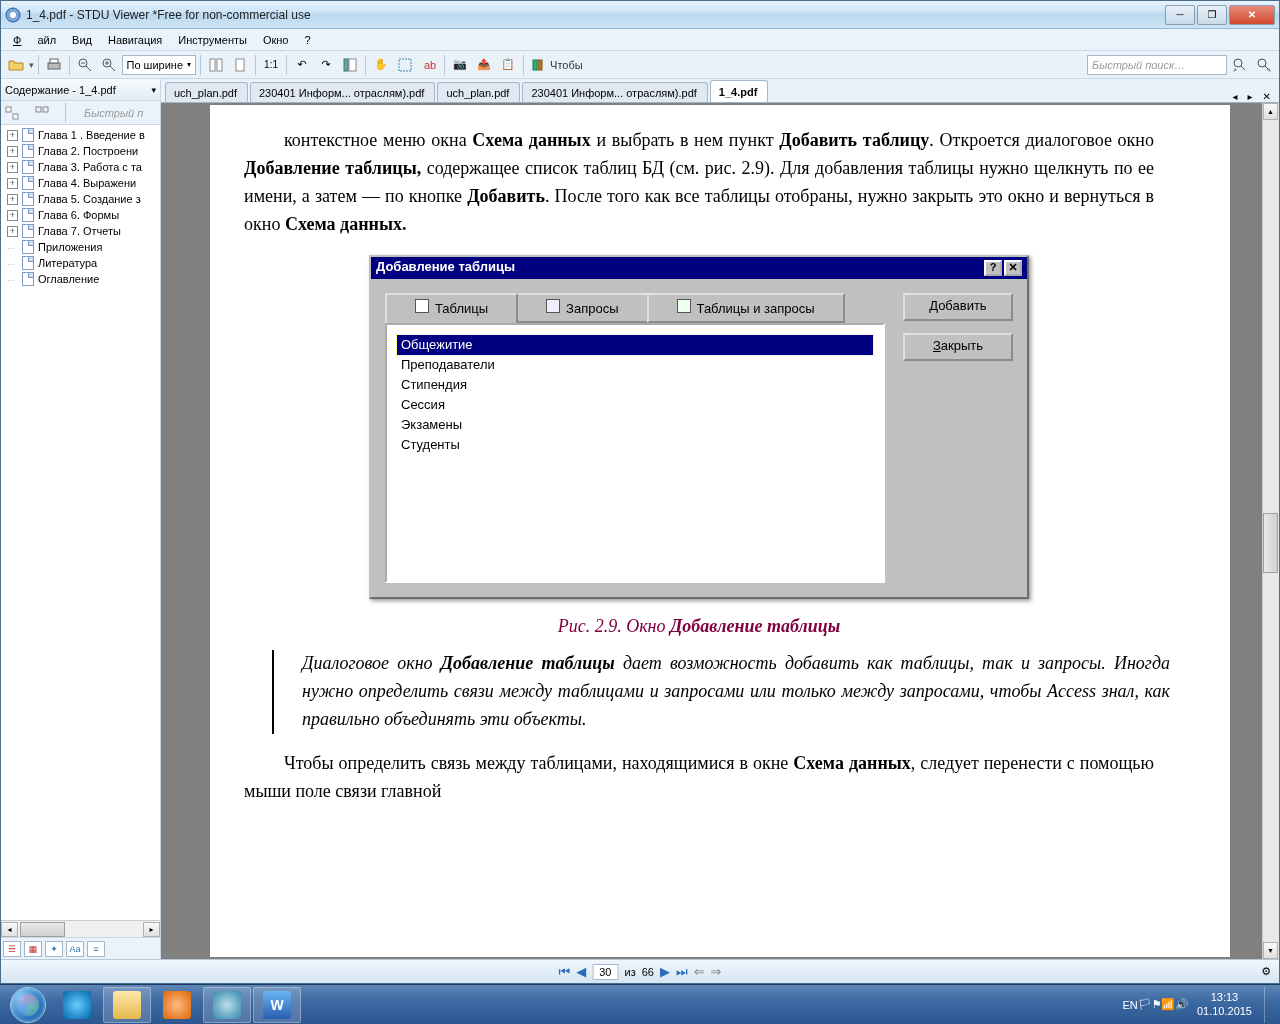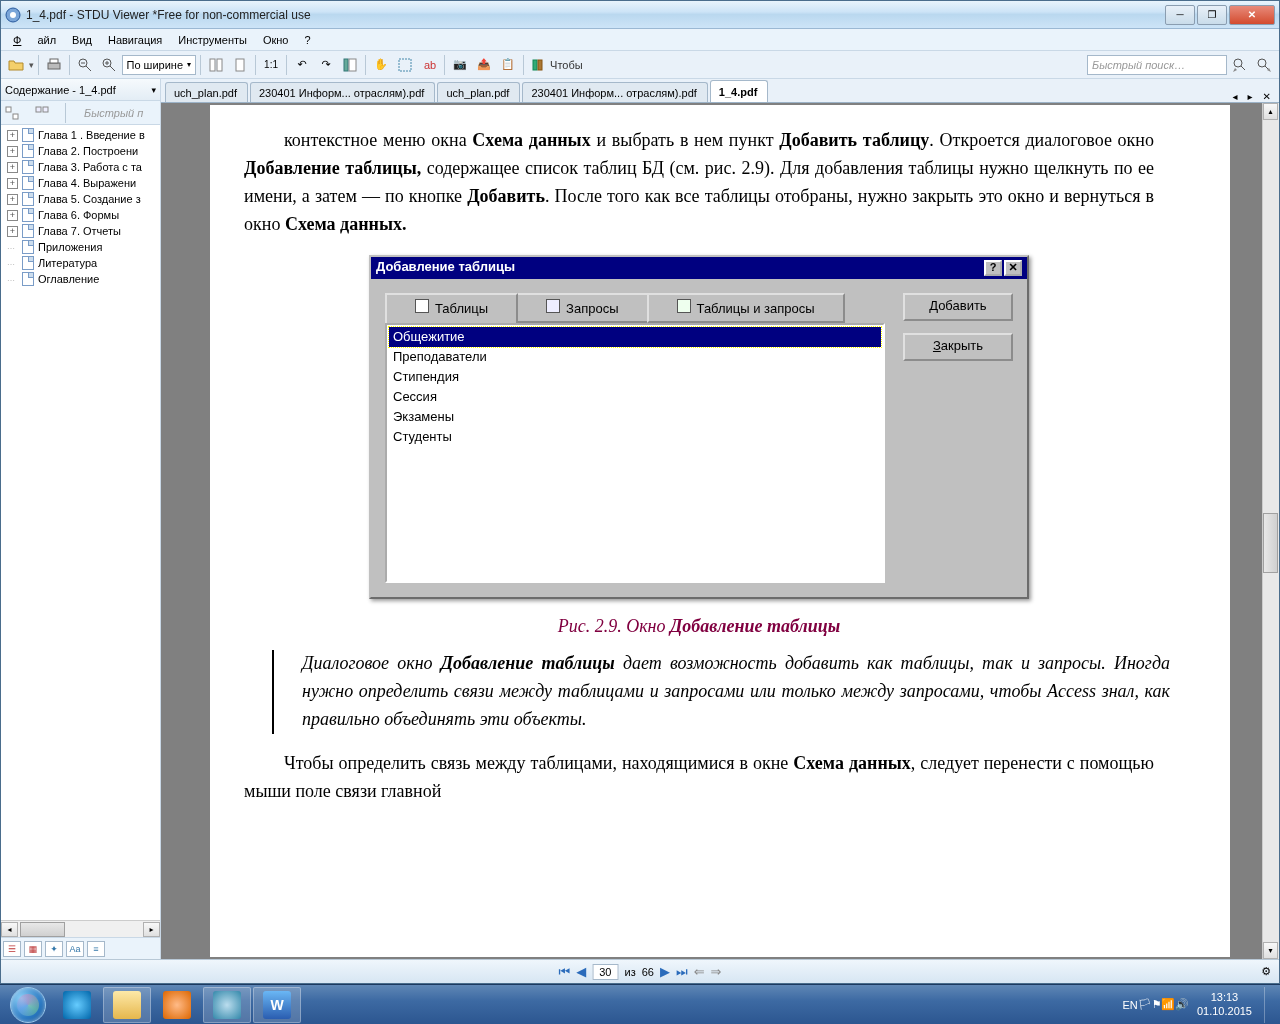--- a/index.html
+++ b/index.html
@@ -63,21 +63,21 @@
 .dialog { border: 2px outset #c0c0c0; background: #c0c0c0; box-shadow: 2px 2px 4px rgba(0,0,0,0.4); }
 .dialog-title { height: 22px; background: #000080; color: #fff; display: flex; align-items: center; padding: 0 5px; font-family: Tahoma, Arial, sans-serif; font-size: 13px; font-weight: bold; }
 .dialog-title .dt-ctrls { margin-left: auto; display: flex; gap: 2px; }
 .dialog-title .dt-btn { width: 18px; height: 16px; background: #c0c0c0; border: 2px outset #fff; display: flex; align-items: center; justify-content: center; color: #000; font-family: Arial; font-size: 11px; font-weight: bold; cursor: pointer; }
 .dialog-body { padding: 14px; display: flex; gap: 18px; font-family: Tahoma, Arial, sans-serif; font-size: 13px; }
 .dialog-left { flex: 1; }
 .dlg-tabs { display: flex; height: 30px; }
 .dlg-tab { padding: 4px 28px; border: 2px outset #e0e0e0; background: #c0c0c0; display: flex; align-items: flex-start; gap: 6px; cursor: pointer; margin-right: -2px; }
 .dlg-tab.active { border-bottom: none; background: #c0c0c0; position: relative; z-index: 2; }
 .dlg-tab .ico { width: 14px; height: 14px; border: 1px solid #555; background: #fff; }
-.dlg-listbox { border: 2px inset #fff; background: #fff; height: 260px; padding: 2px; overflow: hidden; }
+.dlg-listbox { border: 2px inset #fff; background: #fff; height: 260px; padding: 10px; overflow: hidden; }
 .dlg-listbox .sel { background: #000080; color: #fff; padding: 0 4px; outline: 1px dotted #ff0; }
 .dlg-listbox div { padding: 0 4px; }
 .dialog-right { width: 110px; display: flex; flex-direction: column; gap: 12px; }
 .dlg-btn { height: 28px; border: 2px outset #e0e0e0; background: #c0c0c0; display: flex; align-items: center; justify-content: center; cursor: pointer; font-size: 13px; }
 .caption { text-align: center; font-style: italic; font-size: 18px; color: #800040; margin: 14px 0 10px 0; }
 .caption .cap-bold { font-weight: bold; font-style: italic; }
 .note-block { border-left: 2px solid #000; margin: 0 0 10px 44px; padding: 0 0 0 28px; font-style: italic; text-align: justify; }
 .note-block .bold { font-weight: bold; }
 .para2 { text-indent: 40px; }
 

